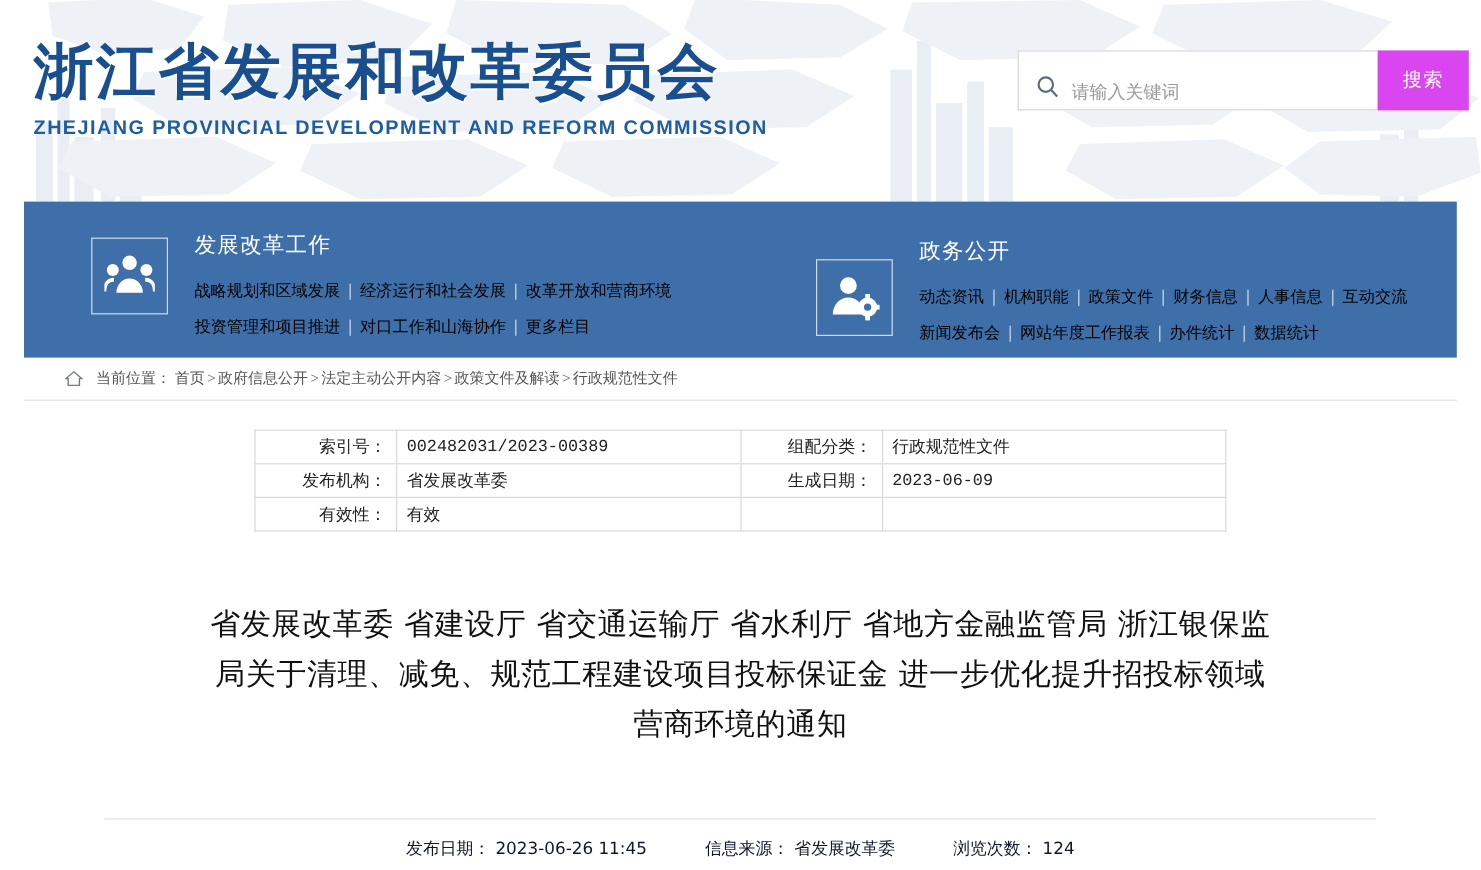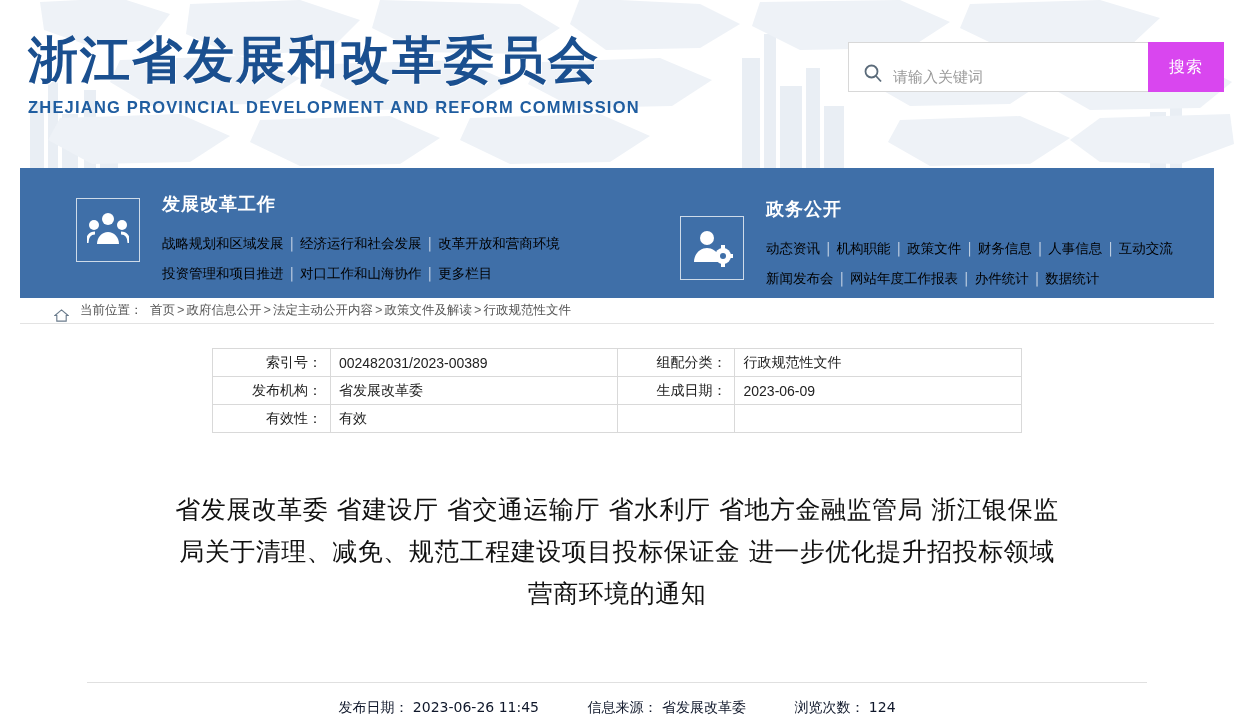--- a/index.html
+++ b/index.html
@@ -119,67 +119,67 @@
     width: 64px; height: 64px;
     border: 1px solid rgba(255,255,255,.75);
     display: flex; align-items: center; justify-content: center;
     flex: 0 0 auto;
     margin-top: 6px;
   }
   .nav-text { margin-left: 22px; }
   .nav-title {
     font-family: "DejaVu Sans", sans-serif;
     font-size: 18px;
-    font-weight: bold;
+    font-weight: normal;
     margin-bottom: 12px;
     letter-spacing: 1px;
   }
   .nav-links {
     font-family: "DejaVu Sans", sans-serif;
     font-size: 13.5px;
     line-height: 30px;
     white-space: nowrap;
   }
   .nav-links a {
     color: #000000;
     text-decoration: none;
   }
   .nav-links .sep { color: rgba(255,255,255,.65); margin: 0 6px; }
 
   
   .breadcrumb {
     margin: 0 20px;
     border-bottom: 1px solid #e3e3e3;
-    height: 26px;
+    height: 36px;
     display: flex;
     align-items: center;
     padding-left: 34px;
     font-size: 12.5px;
     color: #555;
-    font-family: Liberation Mono, monospace;
+    font-family: Liberation Serif, serif;
     position: relative;
   }
   .breadcrumb .home-icon {
     position: absolute;
     left: 34px;
     top: 10px;
   }
   .breadcrumb .crumbs { margin-left: 26px; }
   .breadcrumb .crumbs a { color: #555; text-decoration: none; }
   .breadcrumb .crumbs .gt { margin: 0 2px; color: #666; }
 
   
   .meta-wrap {
     margin: 24px auto 0;
     width: 810px;
   }
   table.meta {
     border-collapse: collapse;
     width: 100%;
-    font-family: Liberation Sans, sans-serif;
+    font-family: Liberation Mono, monospace;
     font-size: 14px;
     color: #222;
   }
   table.meta td {
     border: 1px solid #d9d9d9;
     height: 28px;
     padding: 3px 8px;
   }
   td.lbl {
     text-align: right;

